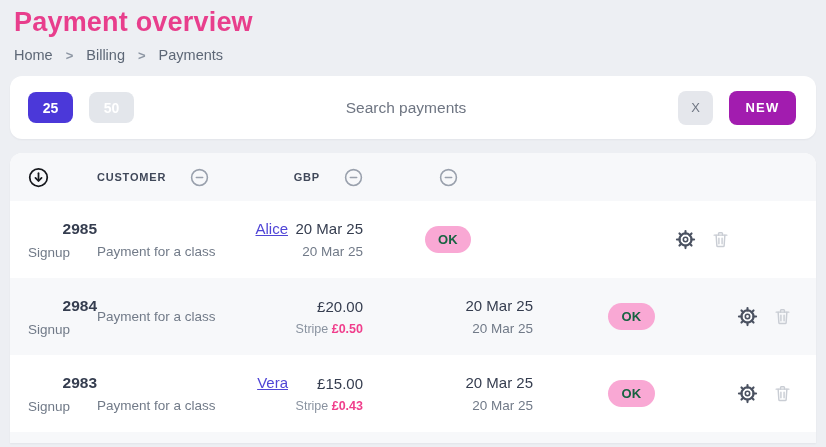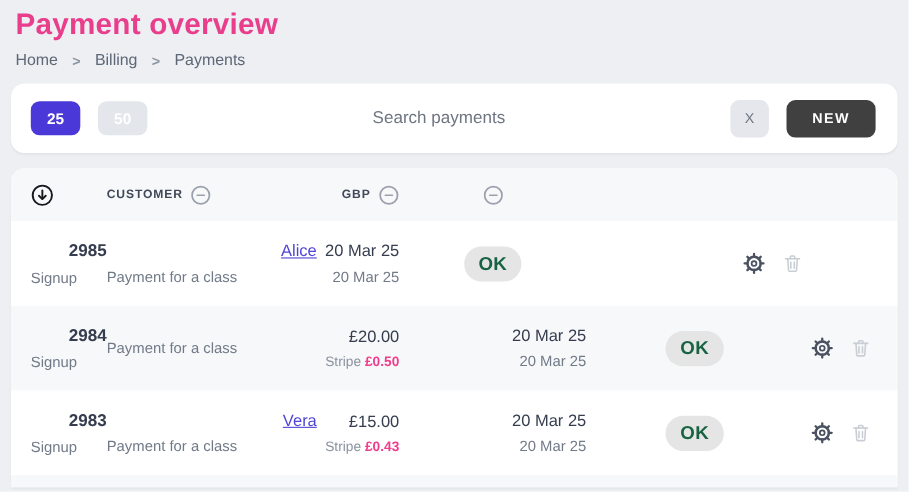--- a/index.html
+++ b/index.html
@@ -64,22 +64,22 @@
   }
   .search-input::placeholder { color: #6e7582; opacity: 1; }
   .btn-clear {
     width: 35px; height: 34px;
     background: #e5e7ec;
     color: #6f7683;
     font-size: 13px;
     font-weight: 400;
   }
   .btn-new {
-    width: 81px; height: 34px;
-    background: #404040;
+    width: 67px; height: 34px;
+    background: #a21caf;
     color: #ffffff;
     font-size: 13px;
     letter-spacing: 1.3px;
     margin-left: 16px;
   }
 
   
   .table-card {
     margin: 14px 10px 0 10px;
     height: 290px;
@@ -93,21 +93,21 @@
     padding: 0 24px 0 18px;
   }
   .t-header {
     height: 48px;
     background: #f7f8fa;
     color: #404859;
     font-size: 11px;
     font-weight: 700;
     letter-spacing: 0.8px;
   }
-  .hcell { display: flex; align-items: center; gap: 7px; }
+  .hcell { display: flex; align-items: center; gap: 24px; }
   .hcell.right { justify-content: flex-end; }
   .hcell.center { justify-content: center; }
   .icon { display: inline-flex; align-items: center; justify-content: center; }
   .icon svg { display: block; }
   .icon-arrow { color: #16181d; }
   .icon-minus { color: #9aa1ad; cursor: pointer; }
 
   .t-row { height: 77px; background: #ffffff; }
   .t-row.alt { background: #f7f8fa; }
   .cell { display: flex; flex-direction: column; gap: 7px; }
@@ -119,23 +119,23 @@
   .cust-link {
     color: #5045d6;
     text-decoration: underline;
     font-weight: 500;
     cursor: pointer;
   }
   .fee-line { font-size: 12.5px; color: #8a93a0; }
   .fee-amt { color: #f03e8c; font-weight: 700; }
   .date2 { font-size: 13.5px; }
   .badge {
-    background: #e5e5e5;
+    background: #f9a8d4;
     color: #186342;
-    font-size: 17px;
+    font-size: 13px;
     font-weight: 700;
     padding: 6px 13px;
     border-radius: 999px;
     letter-spacing: 0.3px;
   }
   .actions {
     display: flex;
     justify-content: flex-end;
     align-items: center;
     gap: 15px;

